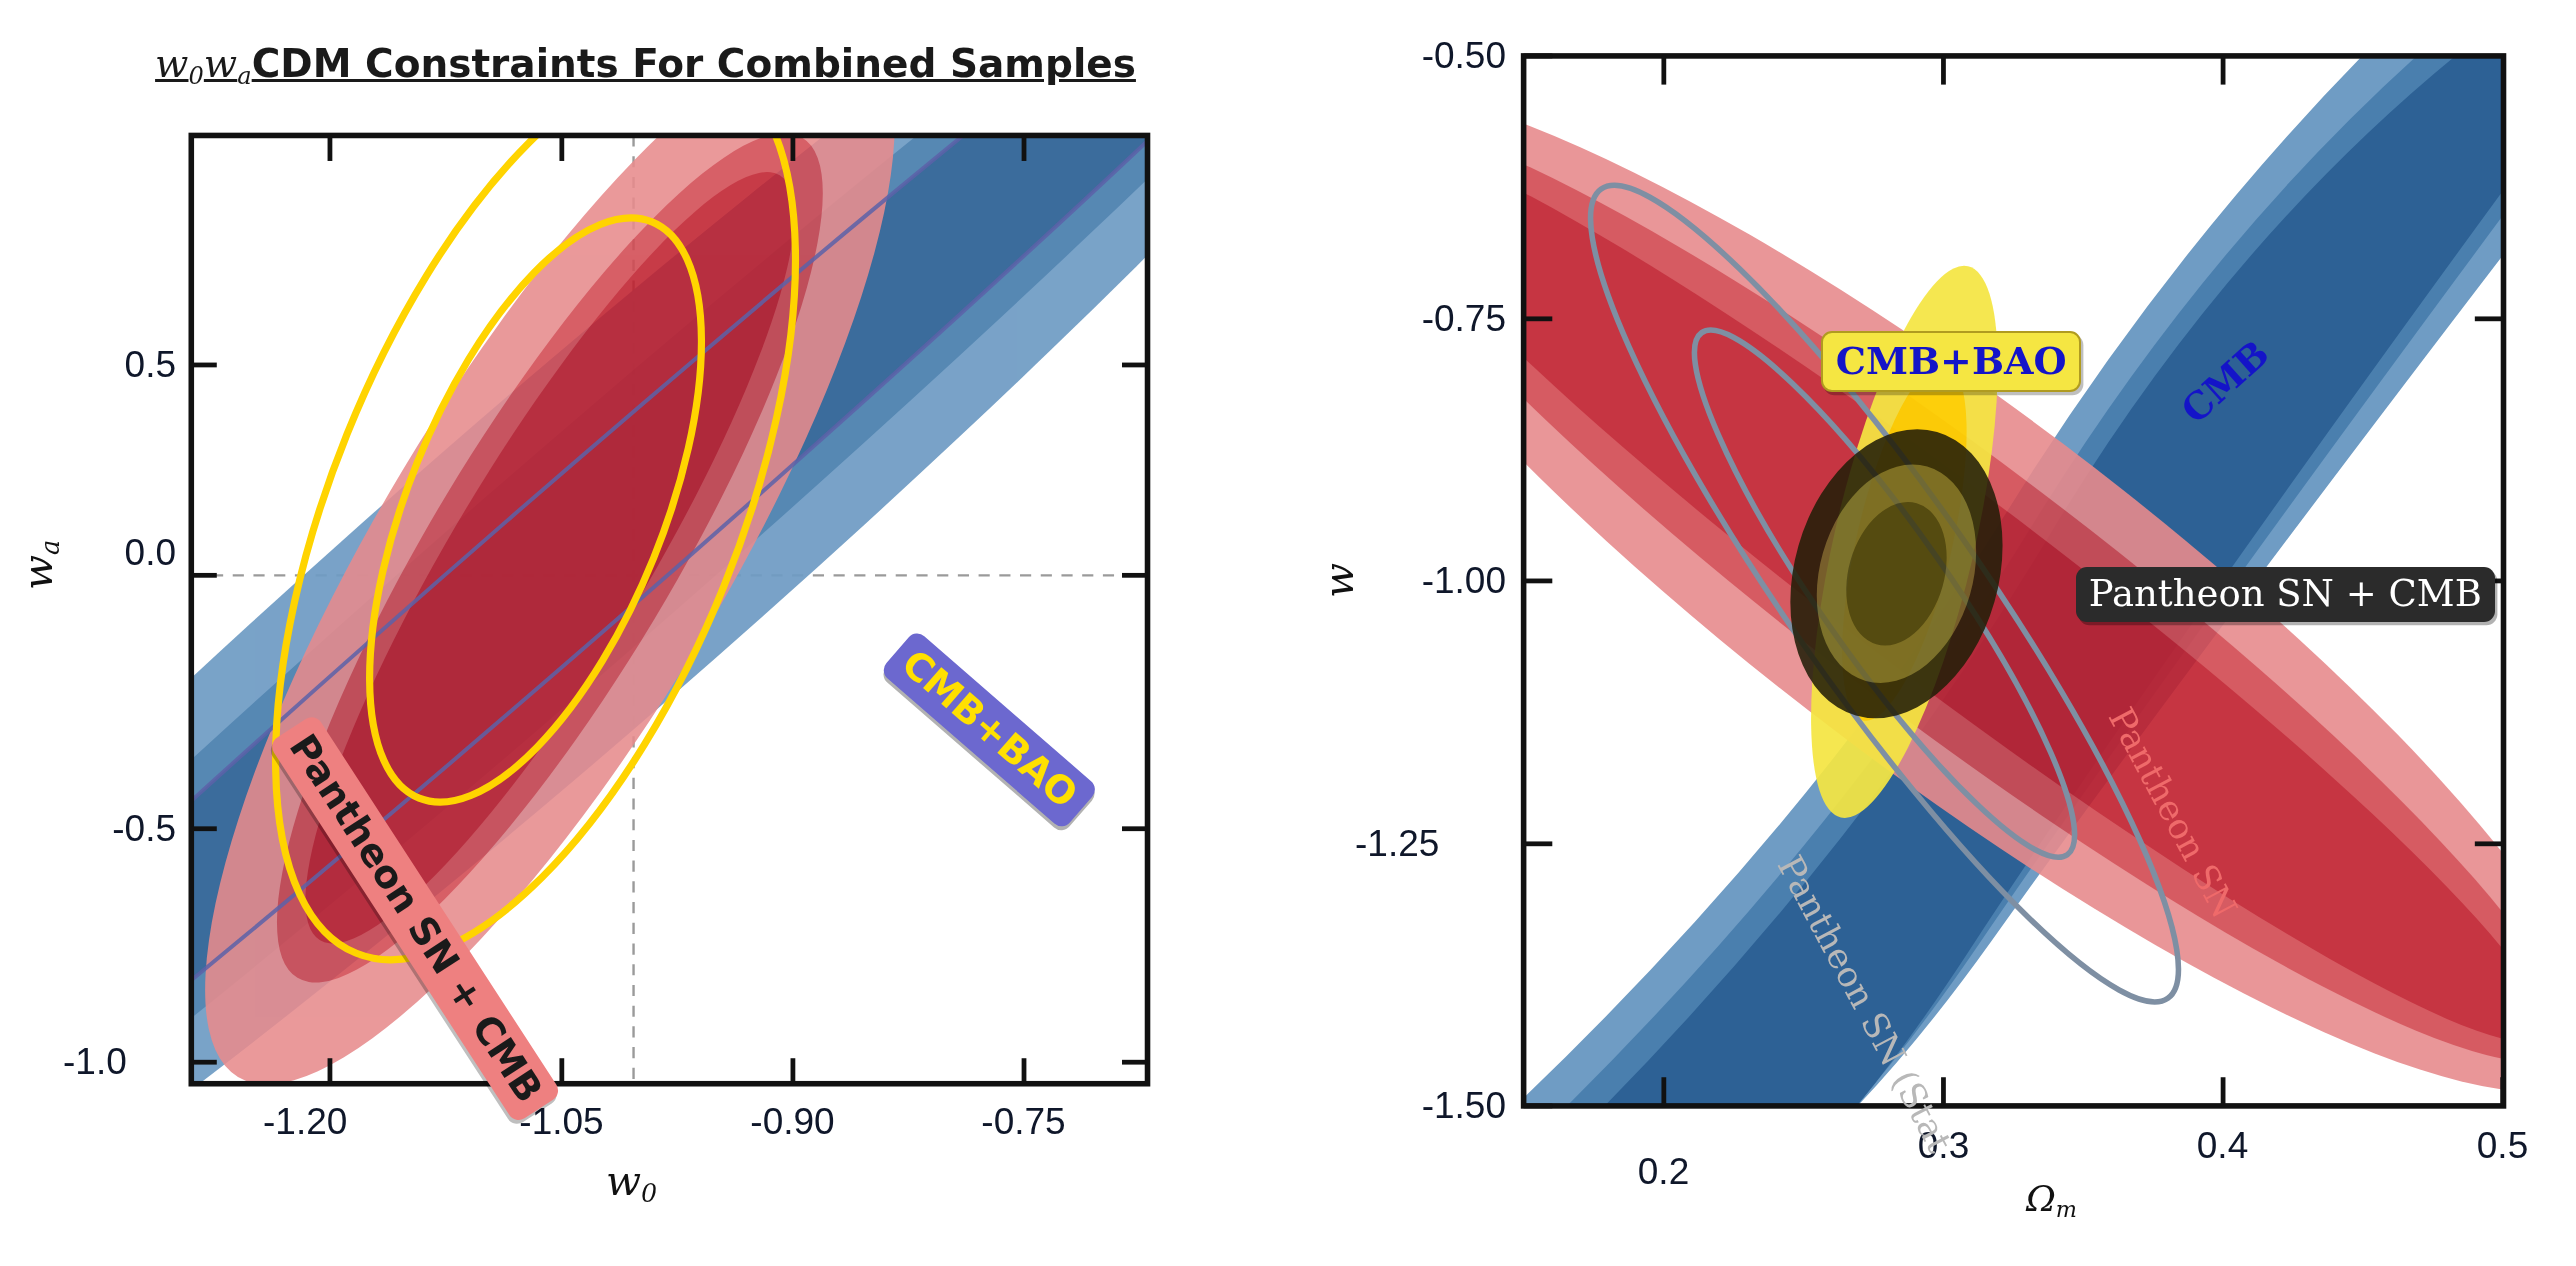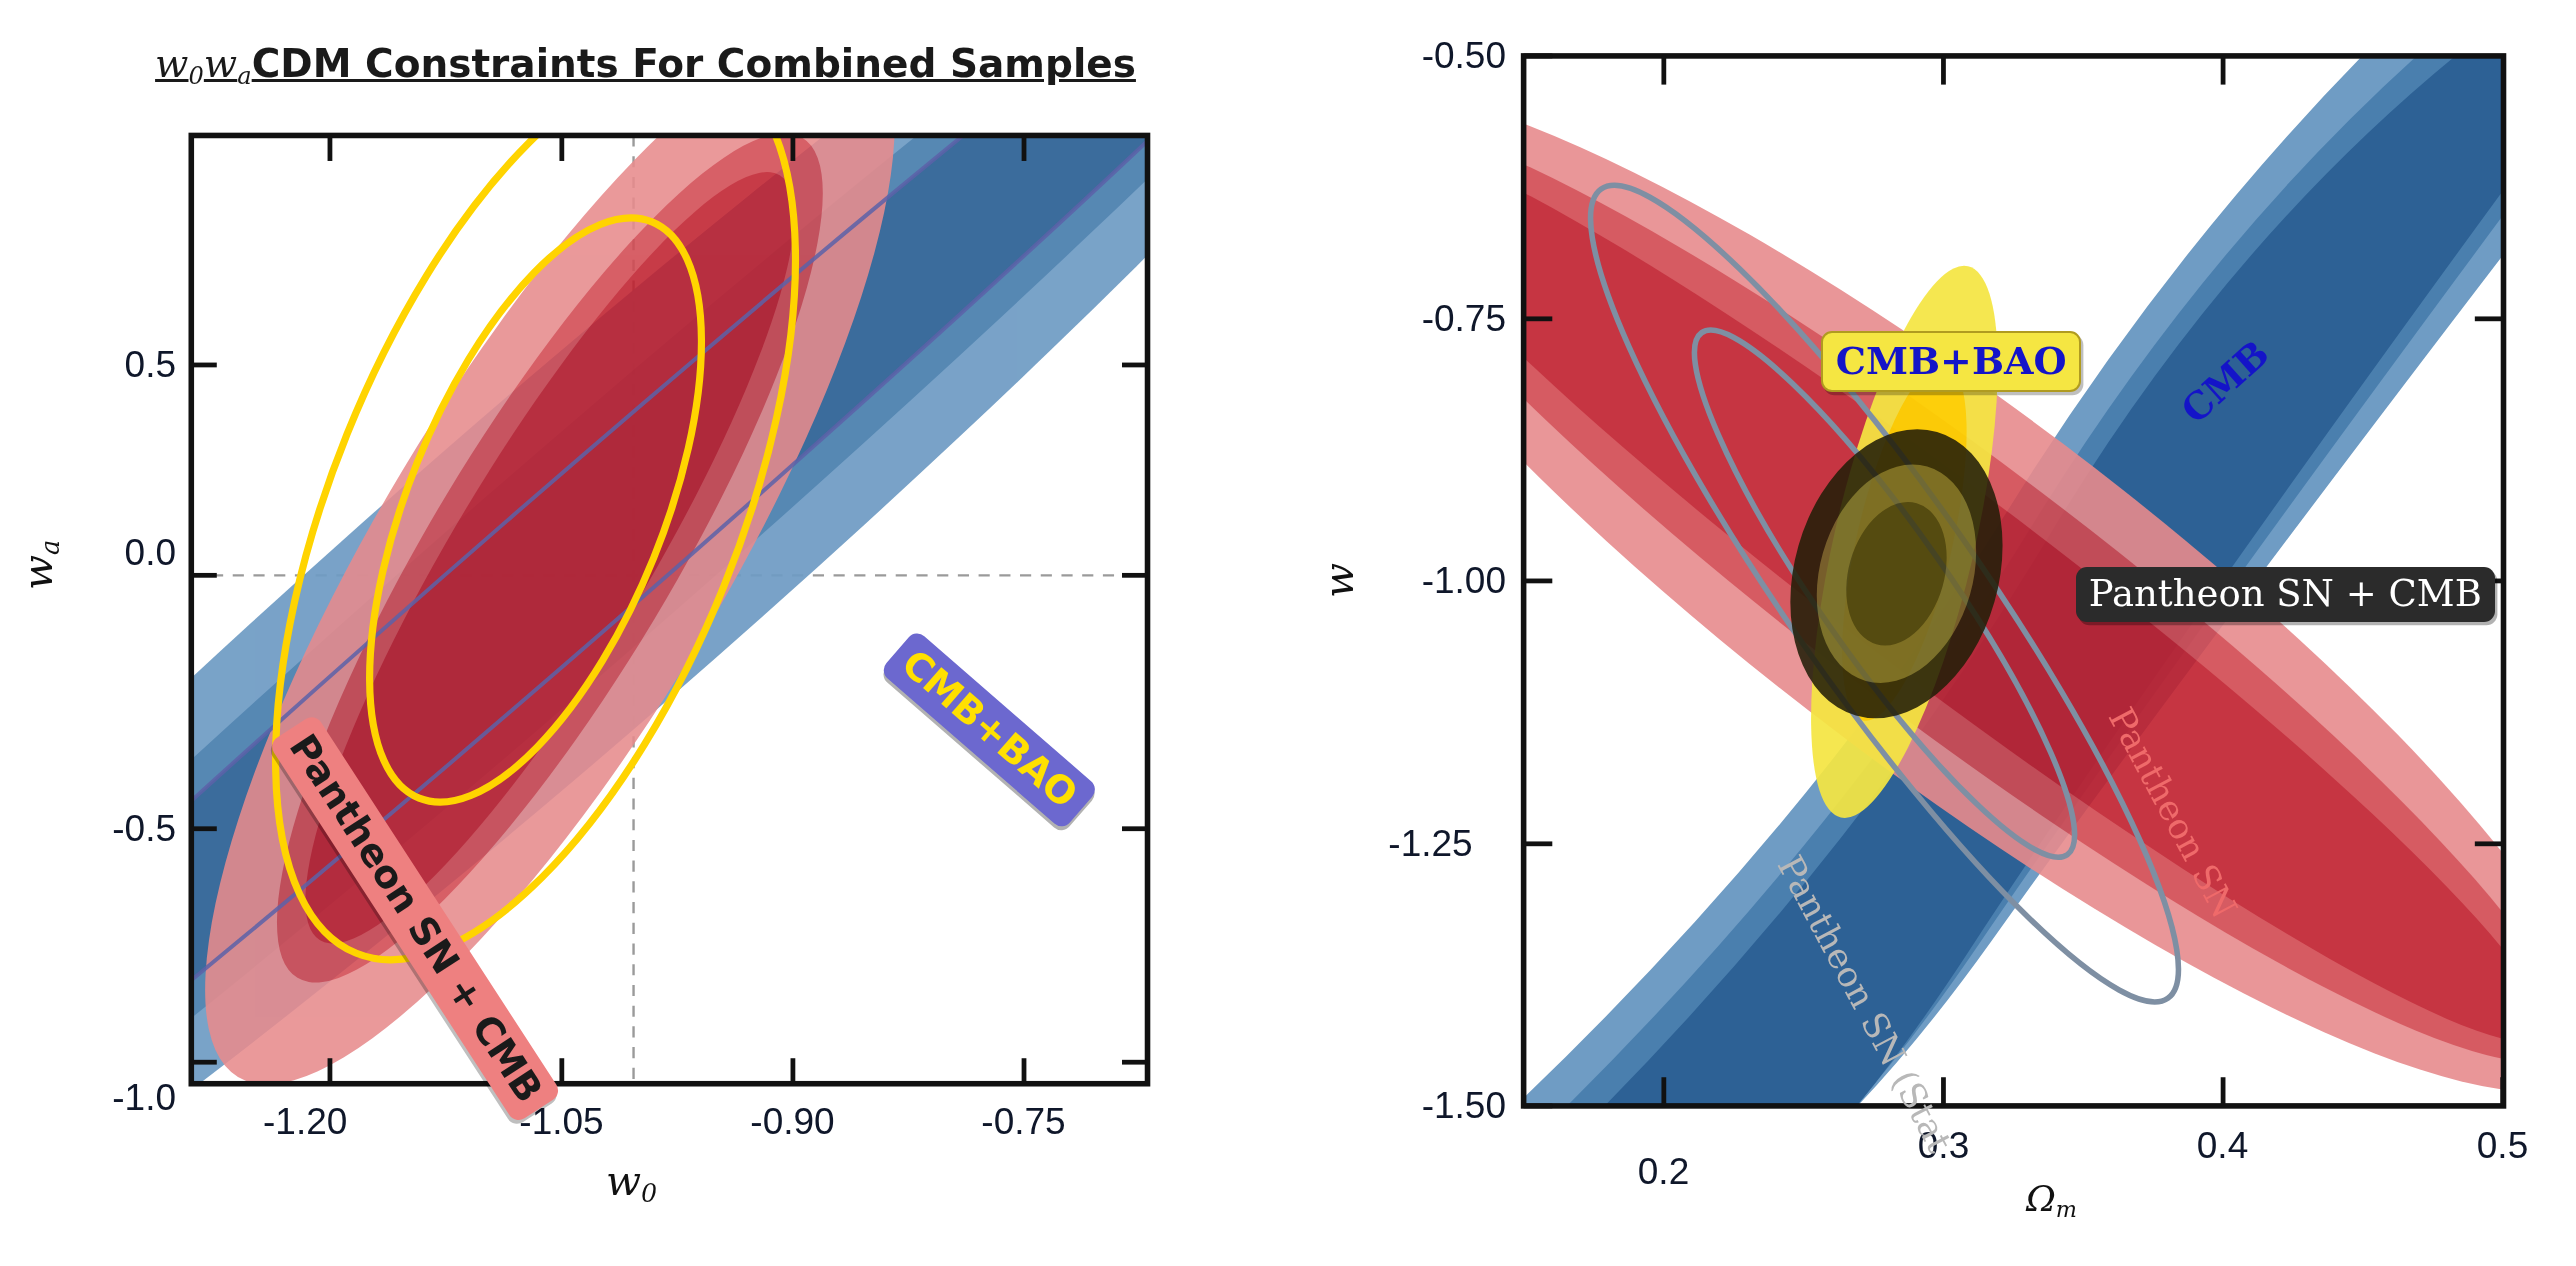--- a/index.html
+++ b/index.html
@@ -102,21 +102,21 @@
     </svg>
 
     <div class="tick" style="left:263px;top:1101px;width:135px;text-align:left;font-size:37px;">-1.20</div>
     <div class="tick" style="left:494px;top:1101px;width:135px;text-align:center;font-size:37px;">-1.05</div>
     <div class="tick" style="left:725px;top:1101px;width:135px;text-align:center;font-size:37px;">-0.90</div>
     <div class="tick" style="left:956px;top:1101px;width:135px;text-align:center;font-size:37px;">-0.75</div>
 
     <div class="tick" style="left:72px;top:344px;width:104px;text-align:right;font-size:37px;">0.5</div>
     <div class="tick" style="left:72px;top:532px;width:104px;text-align:right;font-size:37px;">0.0</div>
     <div class="tick" style="left:56px;top:808px;width:120px;text-align:right;font-size:37px;">-0.5</div>
-    <div class="tick" style="left:56px;top:1041px;width:120px;text-align:right;font-size:37px;margin-top:36px;">-1.0</div>
+    <div class="tick" style="left:63px;top:1041px;width:120px;text-align:left;font-size:37px;">-1.0</div>
 
     <div class="axlabel" style="left:606px;top:1157px;font-size:41px;">
       <span>w</span><span class="sb">0</span>
     </div>
     <div class="axlabel" style="left:14.3px;top:590px;font-size:41px;transform:rotate(-90deg);transform-origin:left top;">
       <span>w</span><span class="sb">a</span>
     </div>
 
 
     <div class="lbl lblbox" style="left:916px;top:629px;font-size:38px;font-weight:700;color:#ffe000;background:#6c68cf;
@@ -193,21 +193,21 @@
     </svg>
 
     <div class="tick" style="left:309px;top:1125px;width:127px;text-align:center;font-size:37px;margin-top:26px;">0.2</div>
     <div class="tick" style="left:589px;top:1125px;width:127px;text-align:center;font-size:37px;">0.3</div>
     <div class="tick" style="left:868px;top:1125px;width:127px;text-align:center;font-size:37px;">0.4</div>
     <div class="tick" style="left:1148px;top:1125px;width:127px;text-align:center;font-size:37px;">0.5</div>
 
     <div class="tick" style="left:64px;top:35px;width:151px;text-align:right;font-size:37px;">-0.50</div>
     <div class="tick" style="left:64px;top:298px;width:151px;text-align:right;font-size:37px;">-0.75</div>
     <div class="tick" style="left:64px;top:560px;width:151px;text-align:right;font-size:37px;">-1.00</div>
-    <div class="tick" style="left:64px;top:823px;width:151px;text-align:center;font-size:37px;">-1.25</div>
+    <div class="tick" style="left:64px;top:823px;width:151px;text-align:left;font-size:37px;">-1.25</div>
     <div class="tick" style="left:64px;top:1085px;width:151px;text-align:right;font-size:37px;">-1.50</div>
 
     <div class="axlabel" style="left:707px;top:1178px;font-size:36px;margin-left:28px;">
       <span>Ω</span><span class="sb">m</span>
     </div>
     <div class="axlabel" style="left:24px;top:598px;font-size:41px;transform:rotate(-90deg);transform-origin:left top;">w</div>
 
     <div class="lbl lblbox lblser" style="left:530px;top:331px;font-size:38px;font-weight:700;color:#1414c8;background:#f5e642;
                 border:2.4px solid #b09b20;box-shadow:2.4px 3.2px 0 rgba(0,0,0,.25);">CMB+BAO</div>
 

